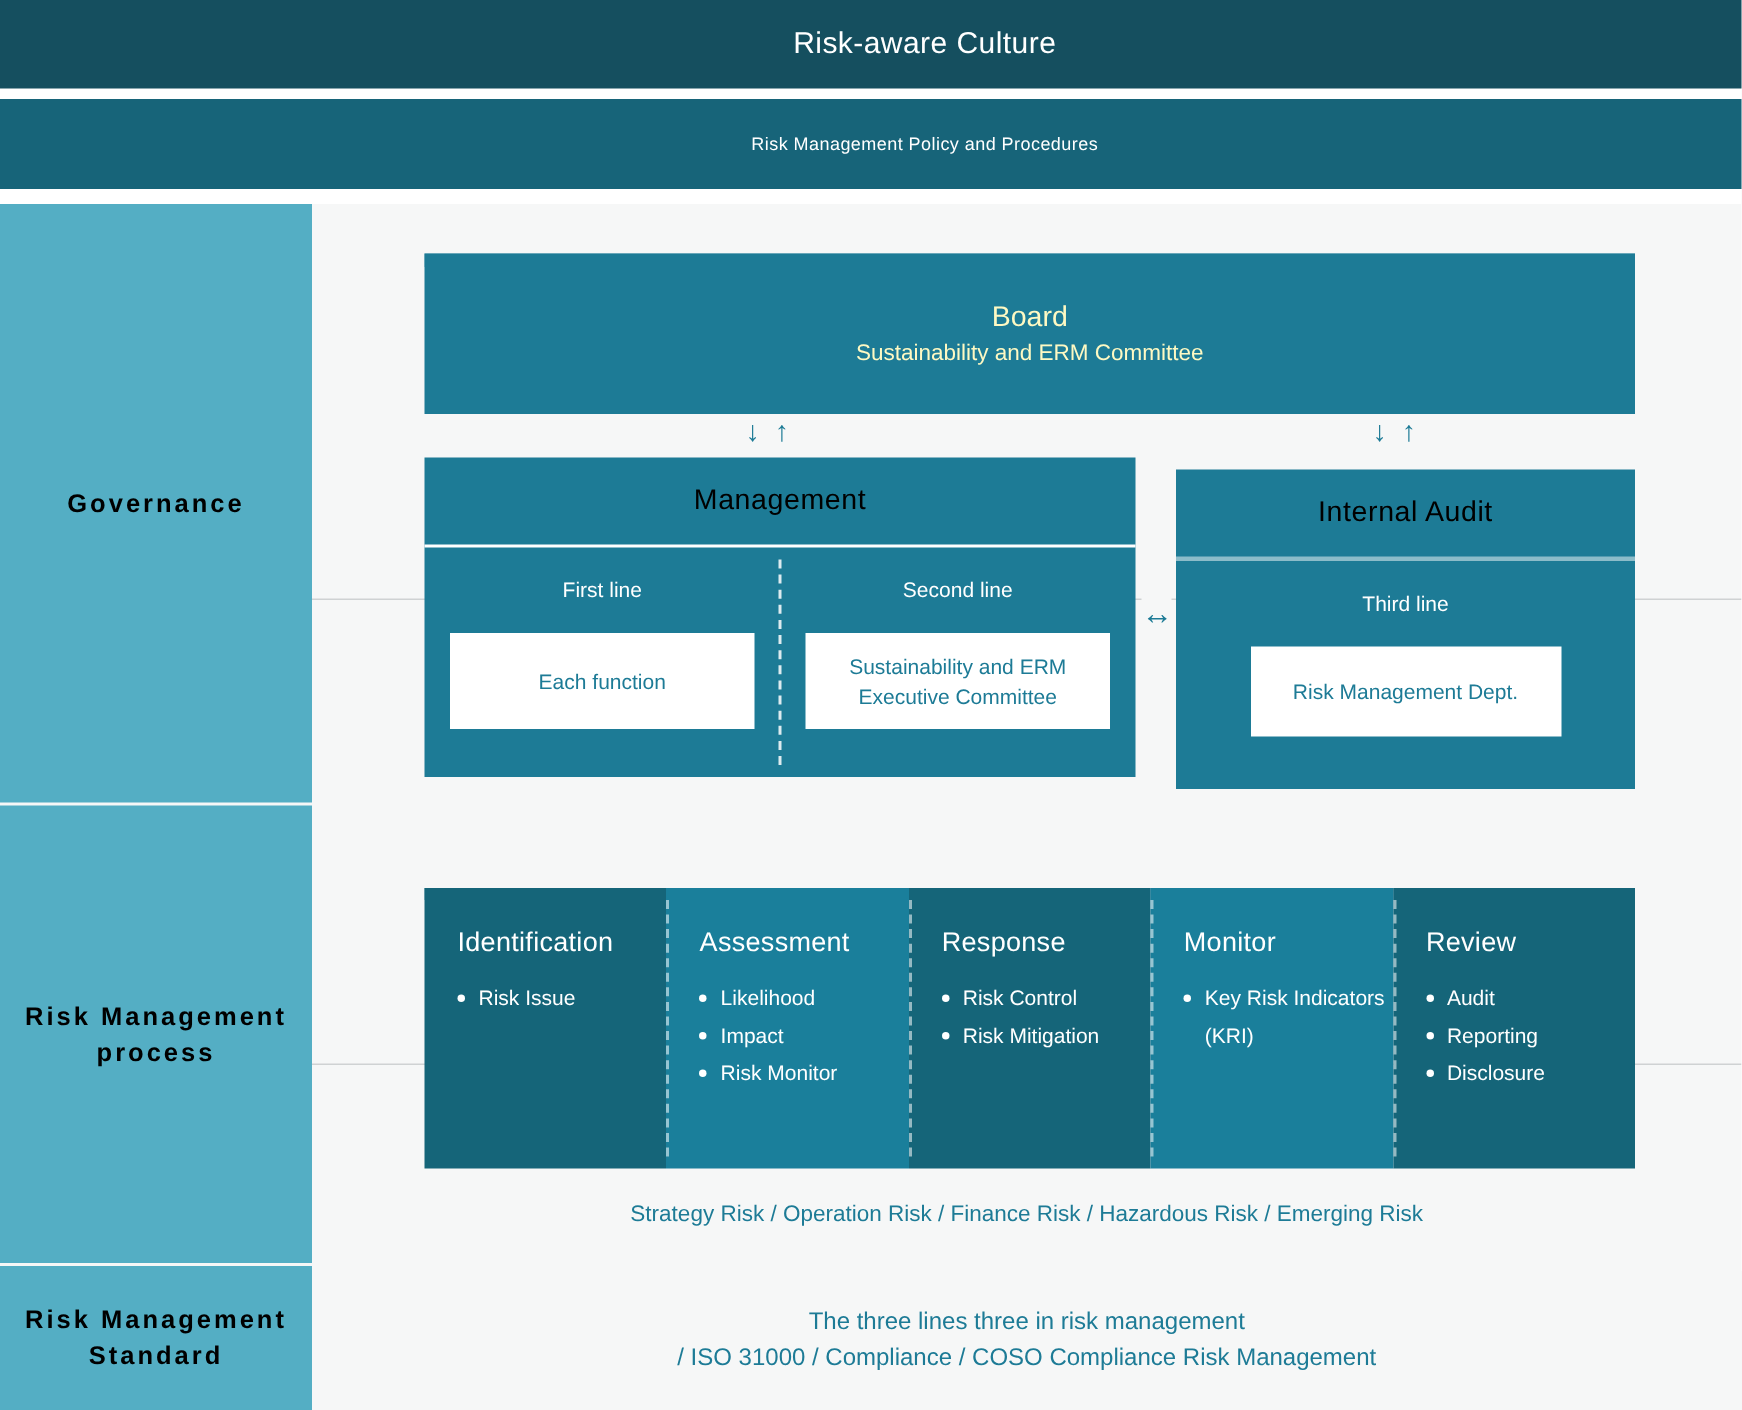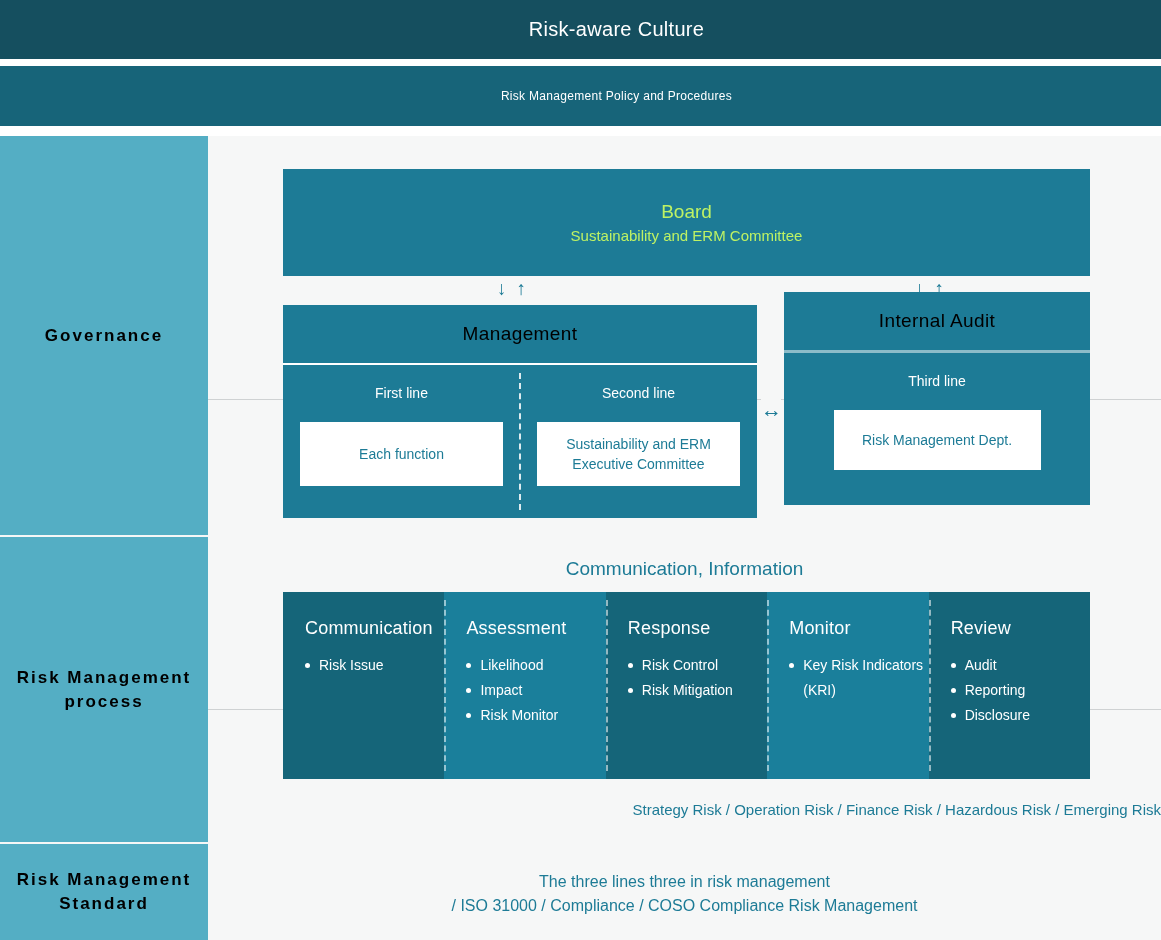--- a/index.html
+++ b/index.html
@@ -35,33 +35,33 @@
   .side-proc{top:401px;height:305px;}
   .side-std{top:708px;height:96px;}
 
   .hr{position:absolute;left:208px;width:953px;height:1px;background:#cfd2d3;}
   .hr-1{top:399px;}
   .hr-2{top:709px;}
 
   
   .board{
     position:absolute;left:283px;top:169px;width:807px;height:107px;
-    background:#1d7b96;color:#bef264;text-align:center;
+    background:#1d7b96;color:#fef9c3;text-align:center;
     display:flex;flex-direction:column;align-items:center;justify-content:center;
   }
   .board-cap{position:absolute;left:283px;top:169px;width:807px;height:9px;background:#78b3c2;}
   .board-title{font-size:19px;line-height:26px;}
   .board-sub{font-size:15px;line-height:22px;}
 
   .arrows{position:absolute;display:flex;gap:10px;color:#1d7b96;font-size:19px;line-height:19px;}
   .arrows-left{left:497px;top:279px;}
   .arrows-right{left:915px;top:279px;}
 
   .mgmt-box{position:absolute;left:283px;top:305px;width:474px;height:213px;background:#1d7b96;}
-  .audit-box{position:absolute;left:784px;top:292px;width:306px;height:213px;background:#1d7b96;}
+  .audit-box{position:absolute;left:784px;top:313px;width:306px;height:213px;background:#1d7b96;}
 
   .box-head{
     height:58px;display:flex;align-items:center;justify-content:center;
     color:#000000;font-size:19px;letter-spacing:.4px;
   }
   .rule-white{height:2px;background:#ffffff;}
   .rule-light{height:3px;background:#8cbcc9;}
 
   .lines{display:flex;height:153px;position:relative;}
   .line-col{flex:1;display:flex;flex-direction:column;align-items:center;padding-top:20px;}
@@ -109,21 +109,21 @@
   .proc-list{list-style:none;margin:0;padding:0;}
   .proc-list li{
     font-size:14px;line-height:25px;position:relative;padding-left:14px;
   }
   .proc-list li::before{
     content:"";position:absolute;left:0;top:10px;width:5px;height:5px;
     border-radius:50%;background:#ffffff;
   }
 
   .risk-types{
-    position:absolute;left:208px;top:801px;width:953px;text-align:right;
+    position:absolute;left:208px;top:801px;width:953px;text-align:center;
     color:#1d7b96;font-size:15px;
   }
 
   
   .std-text{
     position:absolute;left:208px;top:870px;width:953px;text-align:center;
     color:#1d7b96;font-size:16px;line-height:24px;
   }
 </style>
 </head>
@@ -194,33 +194,32 @@
     <div class="box-head">Internal Audit</div>
     <div class="rule-light"></div>
     <div class="lines">
       <div class="line-col">
         <div class="line-label">Third line</div>
         <div class="white-card card-rmd">Risk Management Dept.</div>
       </div>
     </div>
   </div>
 
-  <div class="comm">Communication, Information</div>
 
   <div class="proc-cap">
     <div class="cap-cell cap-dark"></div>
     <div class="cap-cell cap-light"></div>
     <div class="cap-cell cap-dark"></div>
     <div class="cap-cell cap-light"></div>
     <div class="cap-cell cap-dark"></div>
   </div>
 
   <div class="proc">
     <div class="proc-col col-dark">
-      <div class="proc-title">Communication</div>
+      <div class="proc-title">Identification</div>
       <ul class="proc-list">
         <li>Risk Issue</li>
       </ul>
     </div>
     <div class="proc-col col-light">
       <div class="proc-title">Assessment</div>
       <ul class="proc-list">
         <li>Likelihood</li>
         <li>Impact</li>
         <li>Risk Monitor</li>

